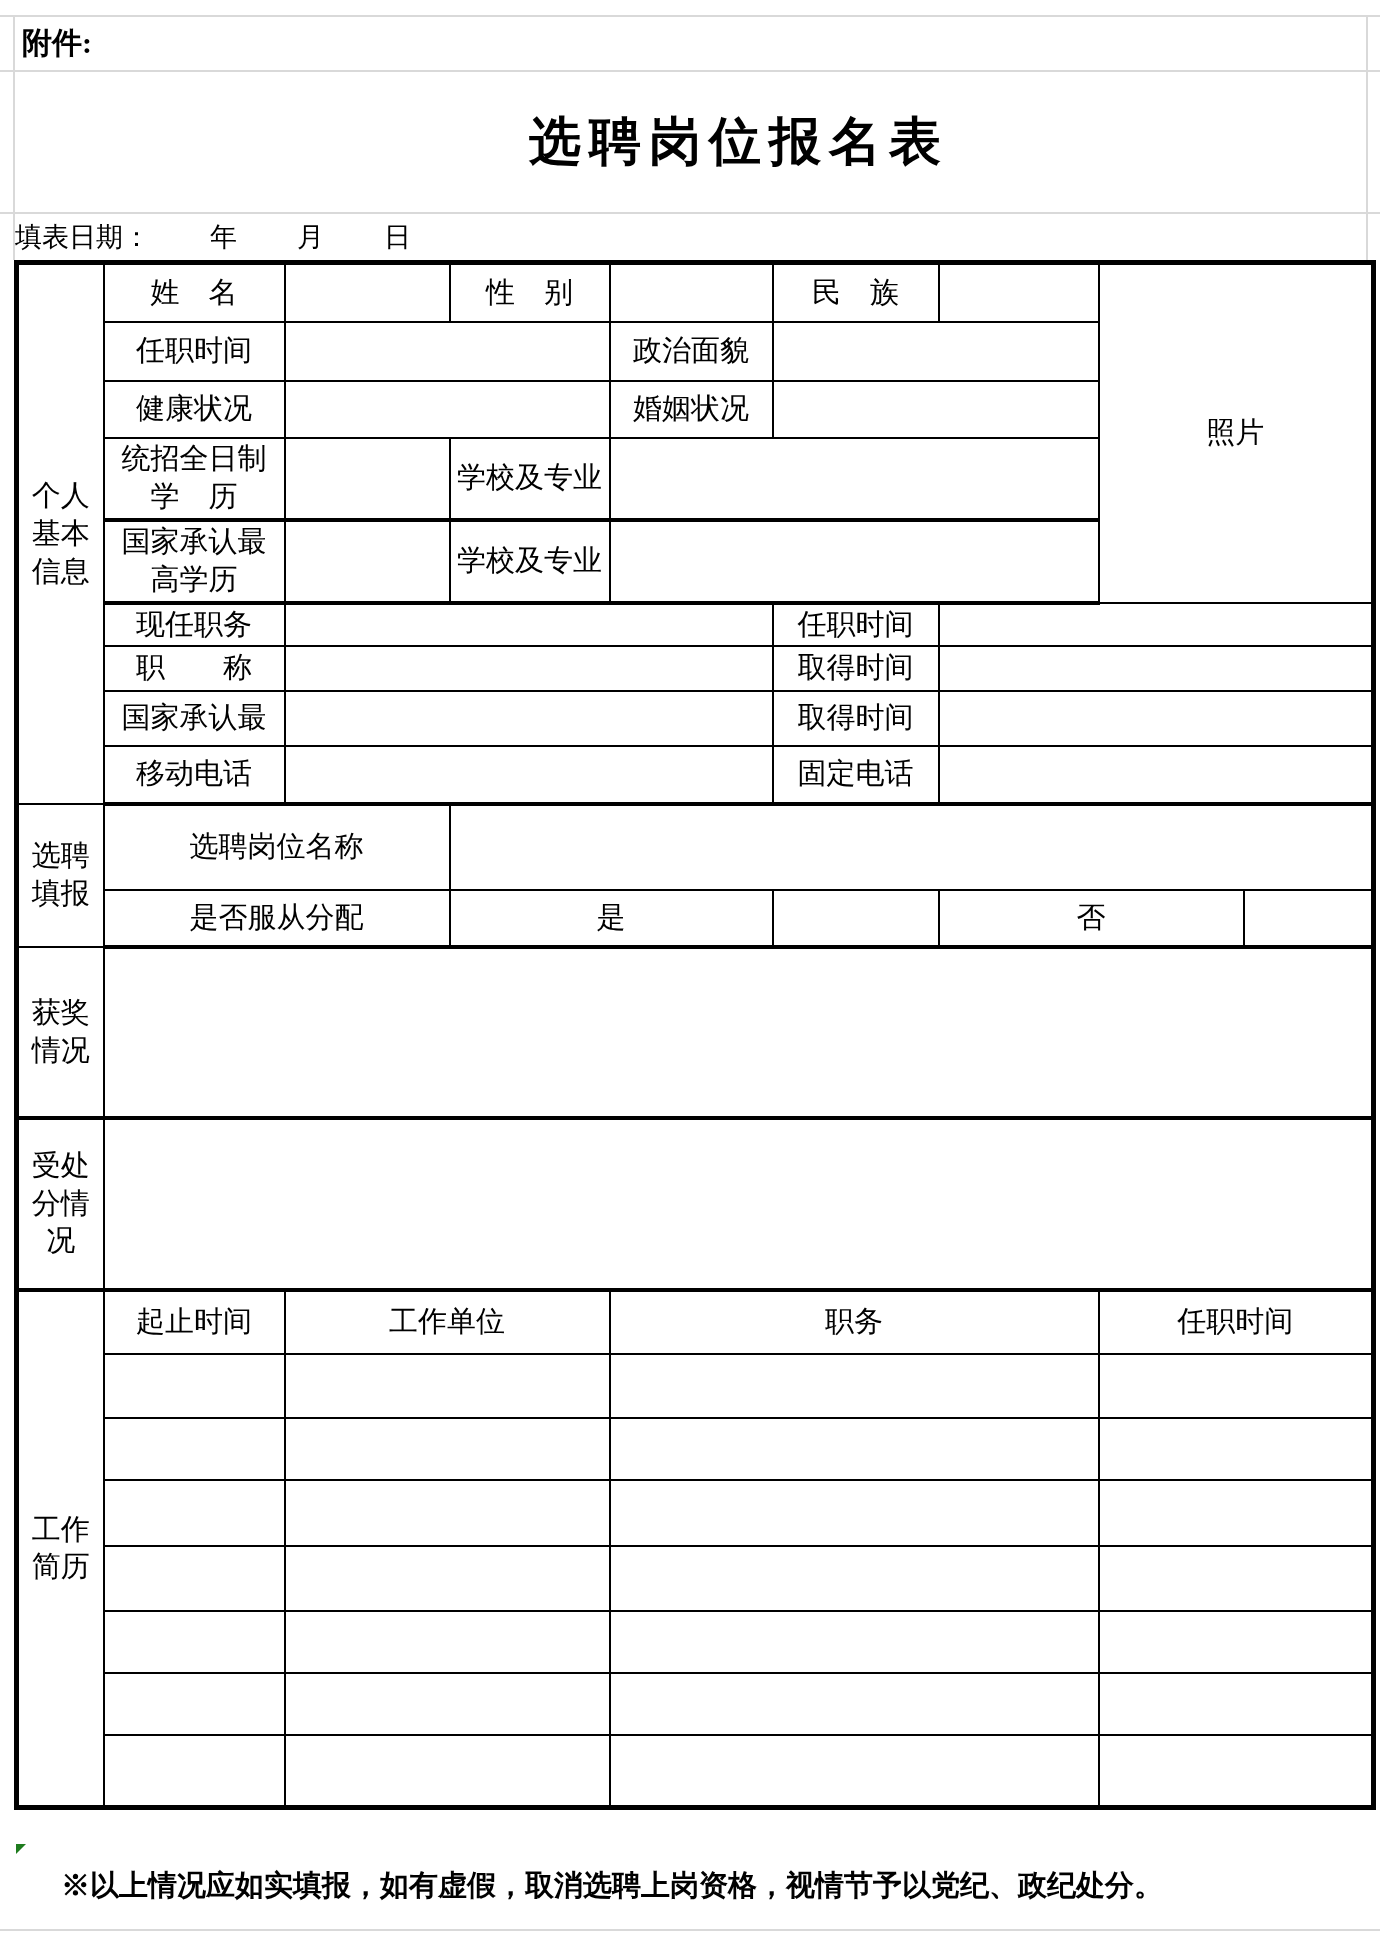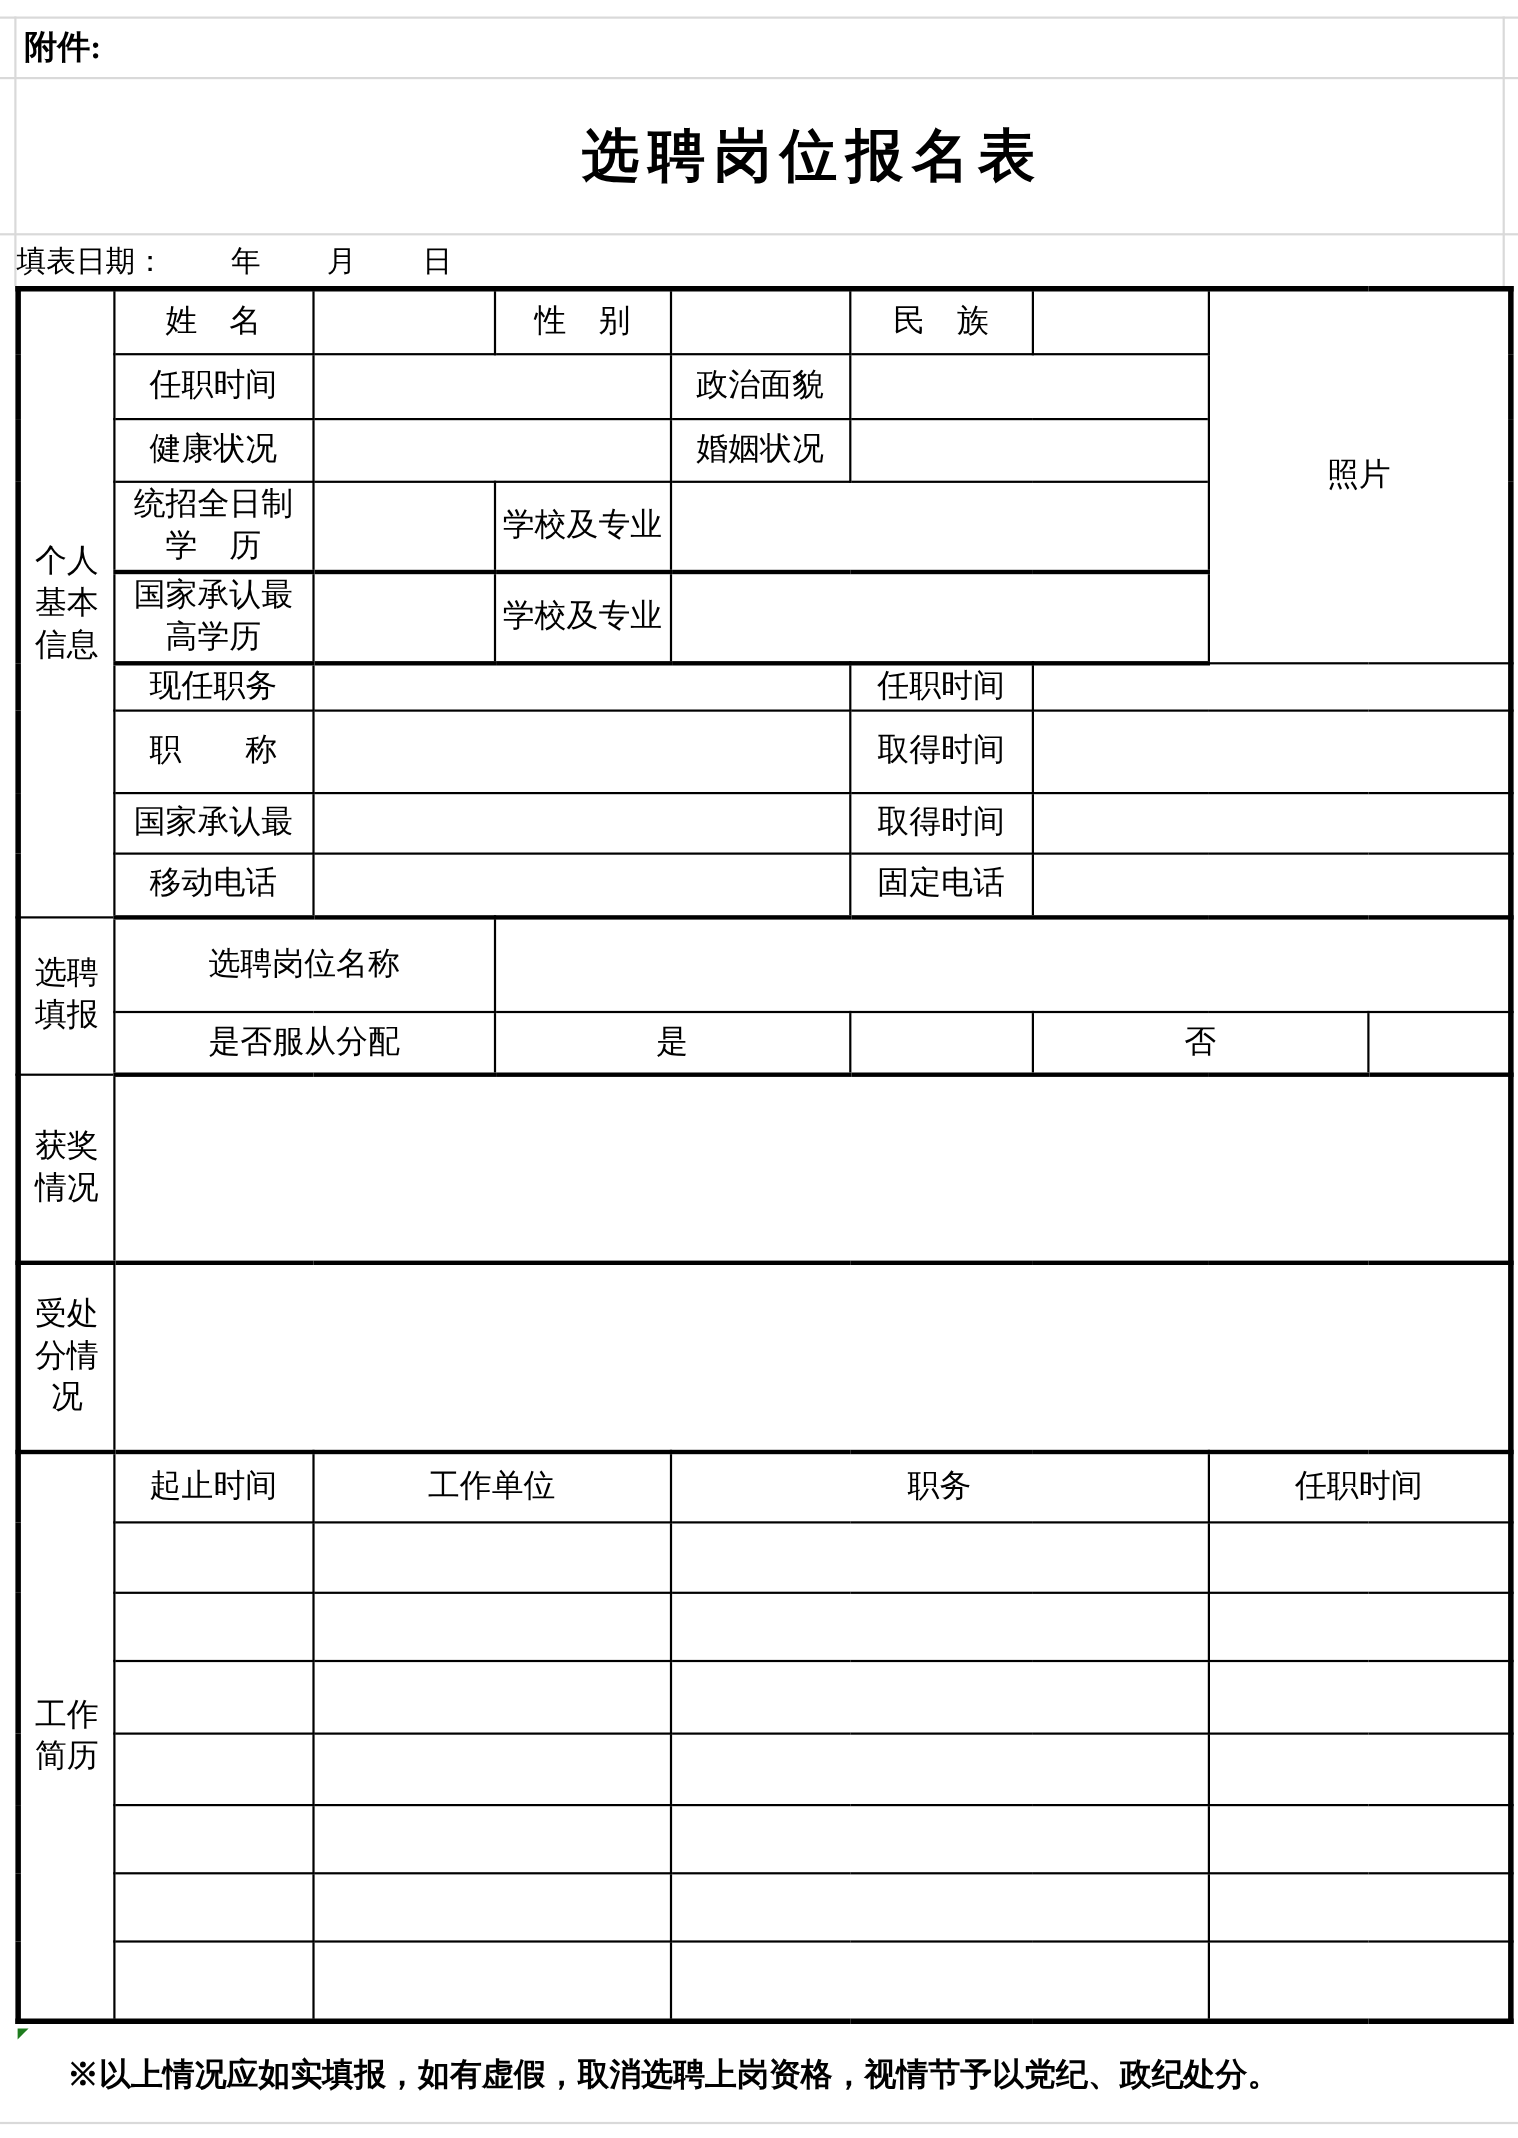--- a/index.html
+++ b/index.html
@@ -130,21 +130,21 @@
     <td></td>
     <td>学校及专业</td>
     <td colspan="3"></td>
   </tr>
   <tr style="height:43px">
     <td>现任职务</td>
     <td colspan="3"></td>
     <td>任职时间</td>
     <td colspan="3"></td>
   </tr>
-  <tr style="height:75px">
+  <tr style="height:45px">
     <td>职　　称</td>
     <td colspan="3"></td>
     <td>取得时间</td>
     <td colspan="3"></td>
   </tr>
   <tr style="height:55px">
     <td>国家承认最</td>
     <td colspan="3"></td>
     <td>取得时间</td>
     <td colspan="3"></td>

